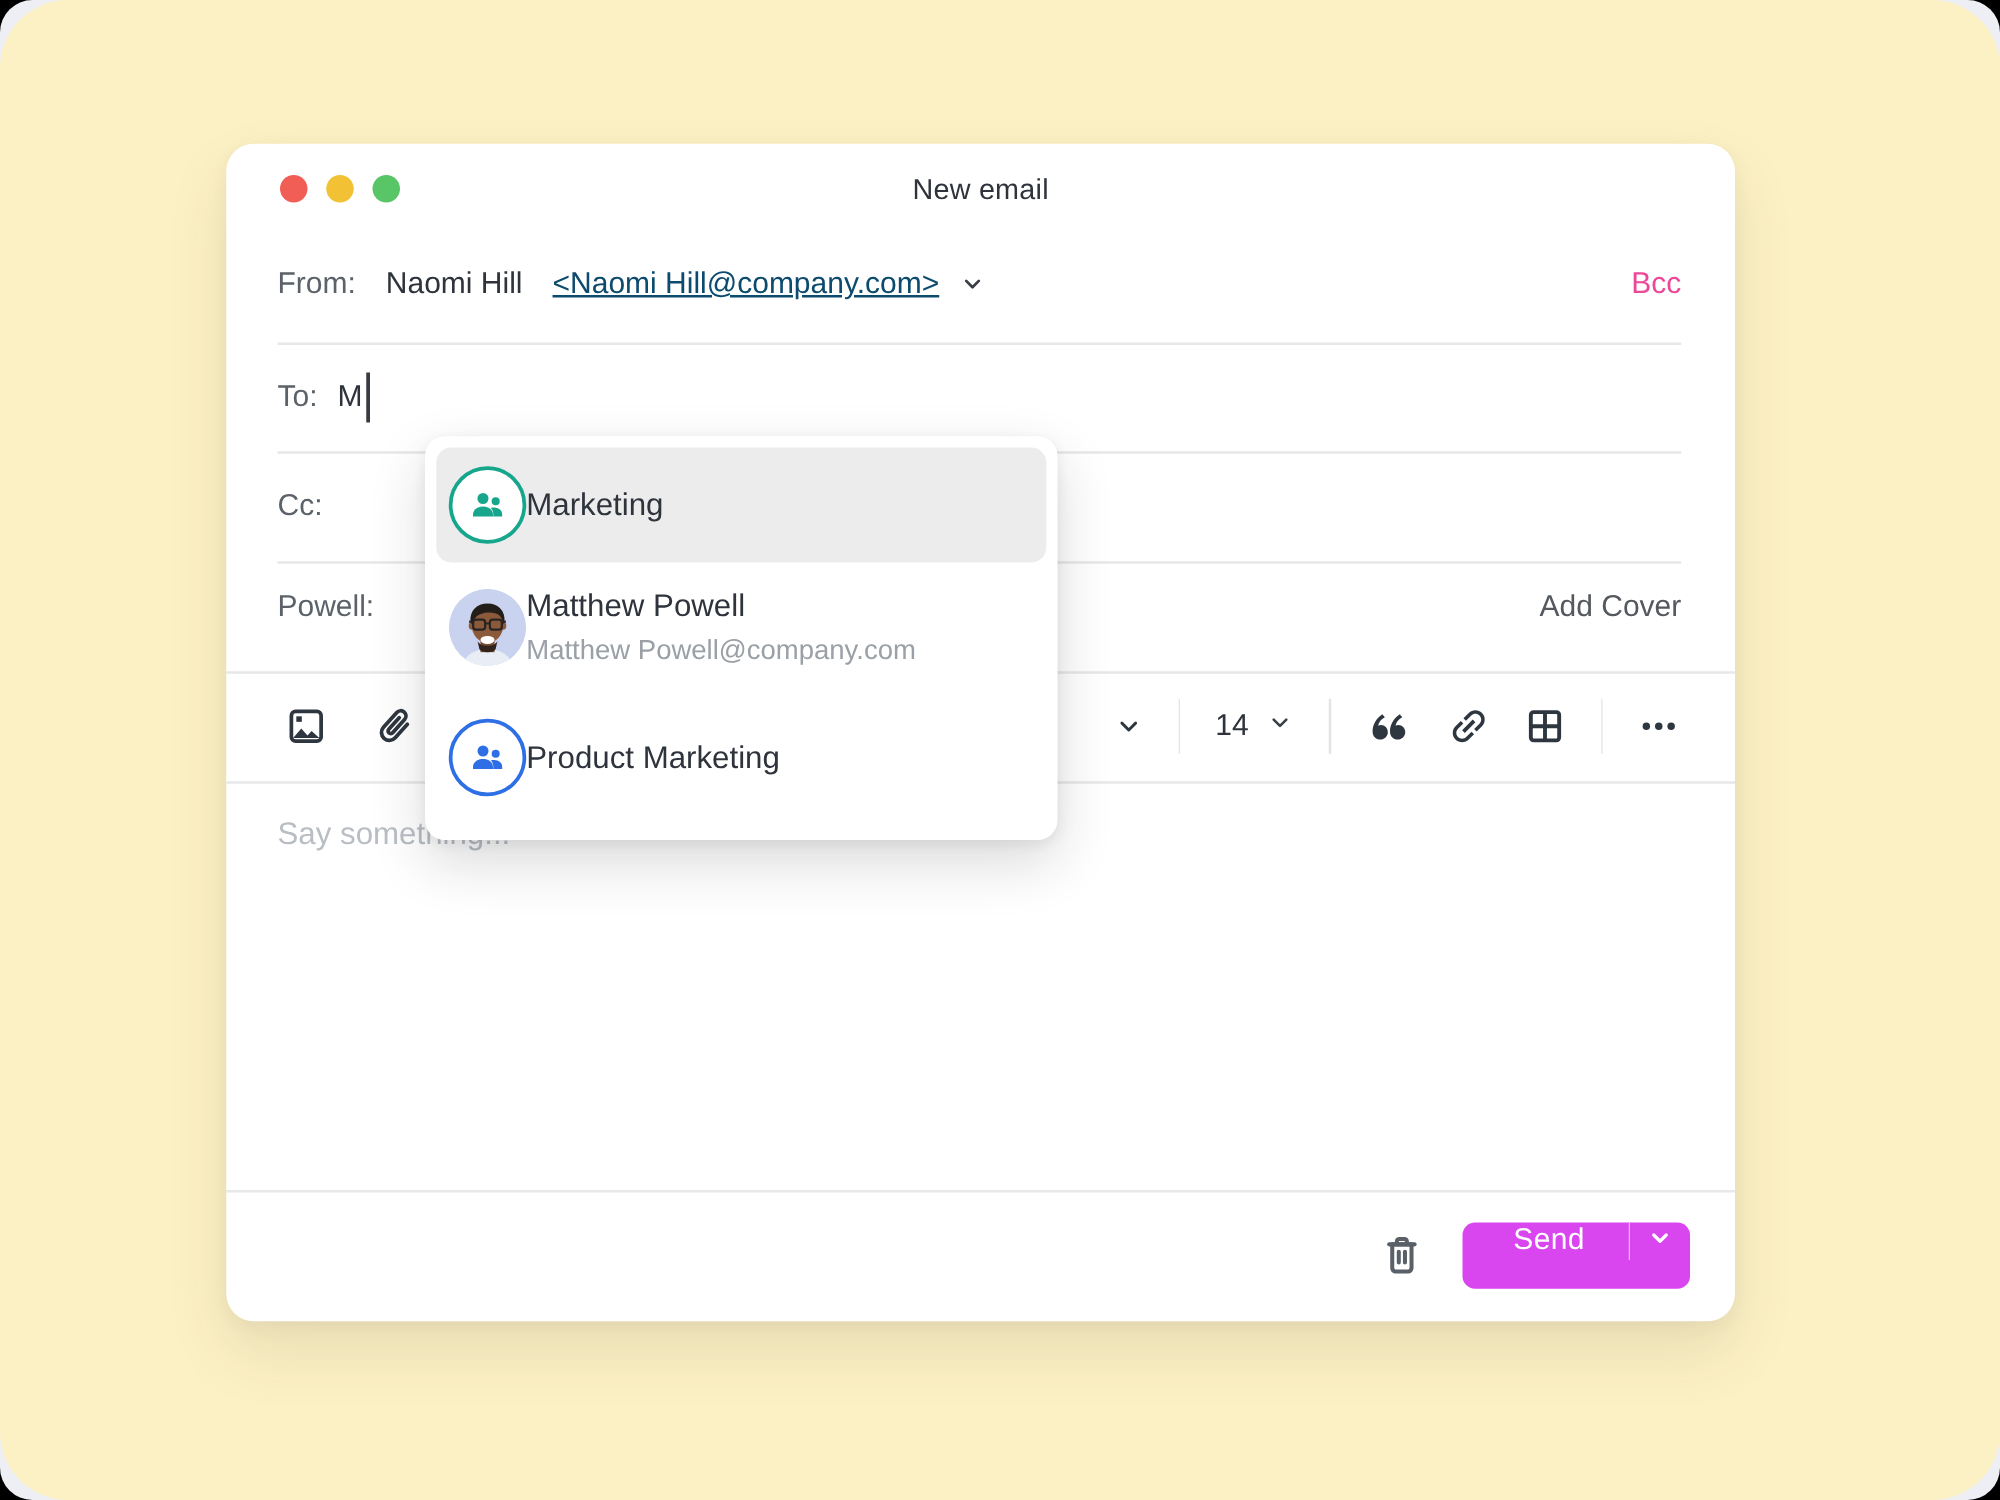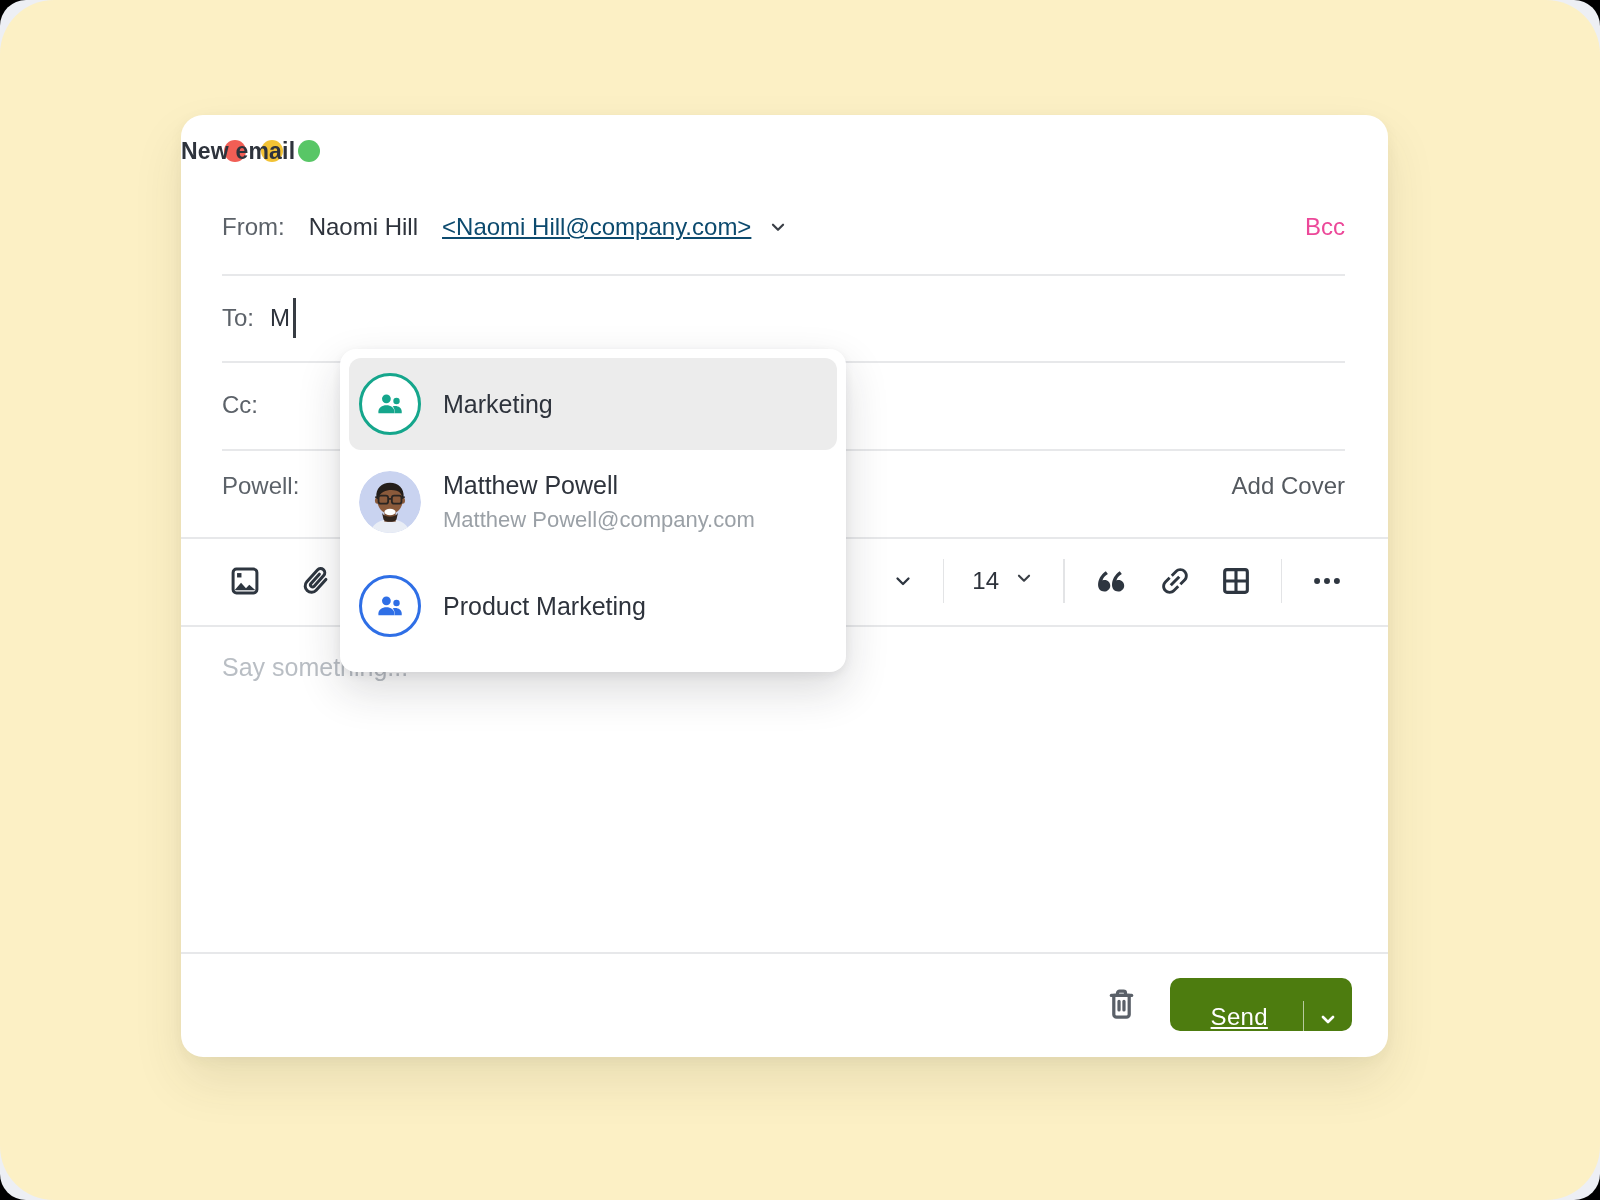--- a/index.html
+++ b/index.html
@@ -14,22 +14,22 @@
     position:absolute; left:181px; top:115px; width:1207px; height:942px;
     background:#fff; border-radius:22px;
     box-shadow:0 24px 50px rgba(60,55,30,.10), 0 4px 14px rgba(60,55,30,.05);
   }
   .titlebar { position:absolute; top:0; left:0; right:0; height:75px; }
   .lights { position:absolute; left:43px; top:25px; display:flex; gap:15px; }
   .light { width:22px; height:22px; border-radius:50%; }
   .light.red { background:#F15E55; }
   .light.yellow { background:#F2C234; }
   .light.green { background:#58C666; }
-  .title { position:absolute; left:0; right:0; top:23px; 
-    font-size:23px; font-weight:700; color:#2E333C; letter-spacing:.2px; }
+  .title { position:absolute; left:0; right:0; top:23px; text-align:center;
+    font-size:23px; font-weight:400; color:#2E333C; letter-spacing:.2px; }
 
   .row { position:absolute; left:0; right:0; display:flex; align-items:center;
     padding:0 43px 0 41px; font-size:24px; color:#5C6269; }
   .row-from { top:75px; height:80px; }
   .row-to { top:159px; height:87px; }
   .row-cc { top:246px; height:88px; }
   .row-subject { top:334px; height:88px; padding-bottom:14px; }
 
   .field-label { color:#5C6269; }
   .sender-name { color:#2E333C; font-weight:500; margin-left:24px; }
@@ -52,31 +52,31 @@
   .tbtn { display:flex; align-items:center; justify-content:center; color:#2E3640; background:none; border:none; cursor:pointer; }
   .tbtn svg { display:block; }
   .tb-sep { width:1.5px; height:44px; background:#E3E4E6; margin:0 2px; }
   .fontsize { display:flex; align-items:flex-start; gap:14px; color:#2E333C; font-size:24px; cursor:pointer; }
 
   
   .placeholder { position:absolute; left:41px; top:538px; font-size:25px; color:#B9BEC4; }
   .footer { position:absolute; left:0; right:0; top:837px; height:105px;
     display:flex; align-items:center; justify-content:flex-end; gap:30px; padding-right:36px; }
   .trash { color:#5A6068; background:none; border:none; cursor:pointer; }
-  .send-btn { width:182px; height:53px; background:#4d7c0f; border:none; border-radius:10px;
-    display:flex; align-items:flex-end; color:#fff; cursor:pointer; overflow:hidden;text-decoration:underline; }
+  .send-btn { width:182px; height:53px; background:#d946ef; border:none; border-radius:10px;
+    display:flex; align-items:flex-start; color:#fff; cursor:pointer; overflow:hidden; }
   .send-label { flex:1; text-align:center; font-size:24px; letter-spacing:.3px; padding-left:6px; }
   .send-sep { width:1.5px; height:30px; background:rgba(255,255,255,.6); }
   .send-caret { width:48px; display:flex; align-items:center; justify-content:center; color:#fff; }
 
   
   .dropdown { position:absolute; left:340px; top:349px; width:506px; z-index:10;
     background:#fff; border-radius:16px; padding:9px 9px 14px 9px;
     box-shadow:0 18px 44px rgba(28,32,40,.16), 0 3px 10px rgba(28,32,40,.07); }
-  .dd-item { display:flex; align-items:center; gap:22px; padding:0 0 0 10px;
+  .dd-item { display:flex; align-items:center; padding:0 0 0 10px;
     height:92px; border-radius:12px; cursor:pointer; }
   .dd-item + .dd-item { height:104px; }
   .dd-item.selected { background:#ECECEC; }
   .circle-icon { width:62px; height:62px; border-radius:50%; background:#fff;
     display:flex; align-items:center; justify-content:center; flex:none; }
   .circle-icon.teal { border:3.5px solid #15A68C; color:#15A68C; }
   .circle-icon.blue { border:3.5px solid #2F6FE6; color:#2F6FE6; }
   .dd-label { font-size:25px; color:#2E333C; font-weight:500; }
   .dd-person { display:flex; flex-direction:column; gap:7px; }
   .dd-email { font-size:22px; color:#9AA0A6; font-weight:400; }

